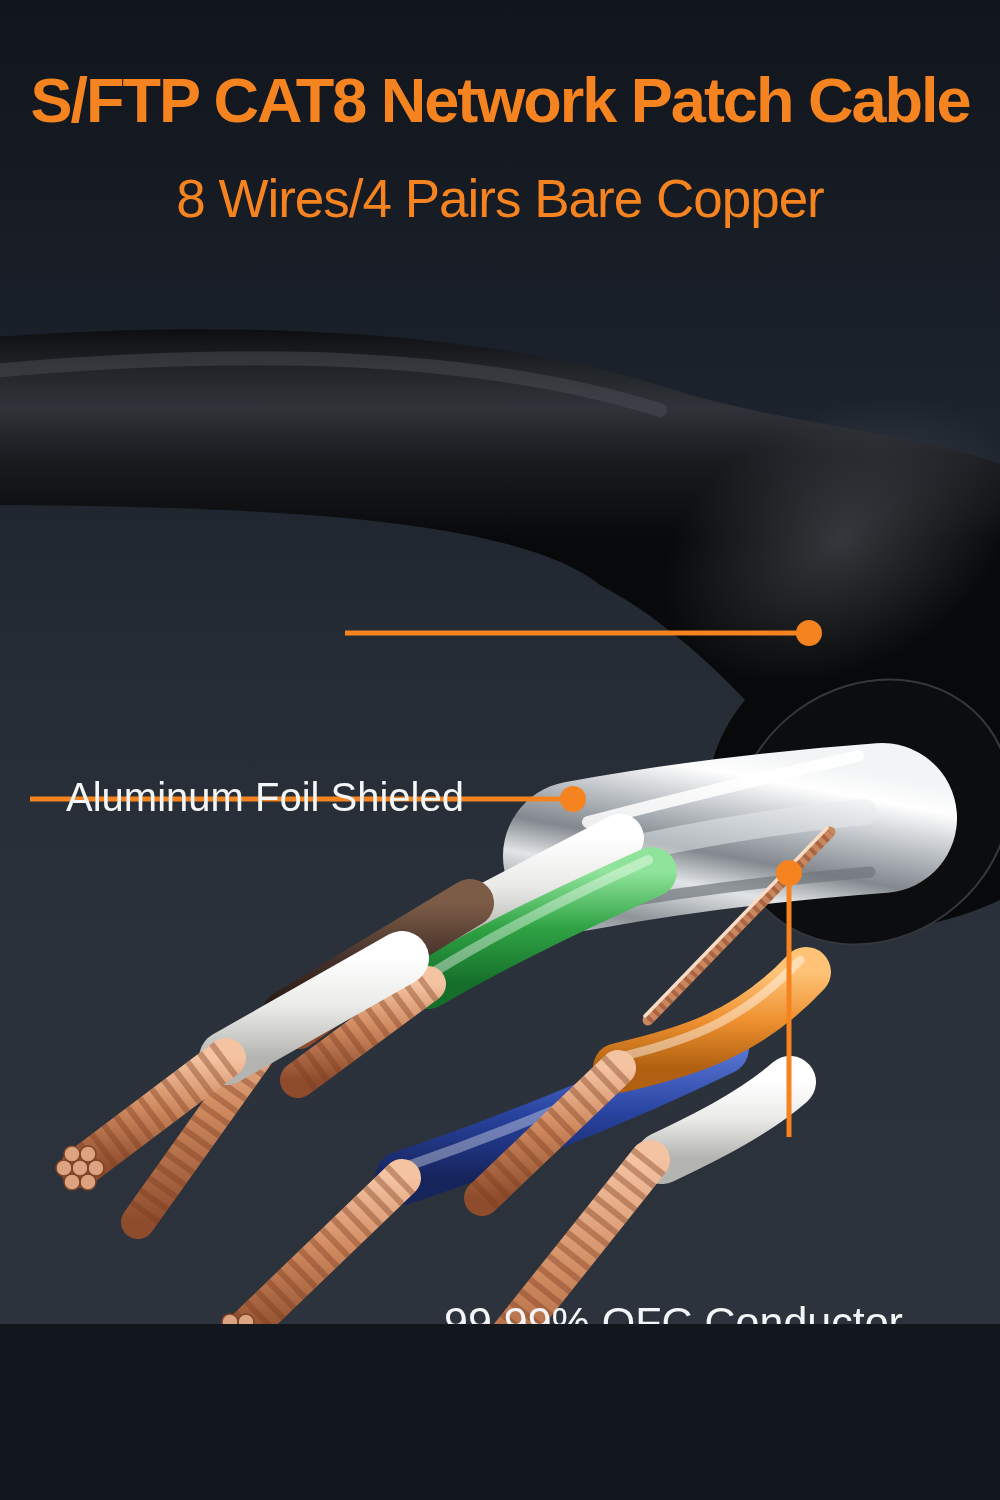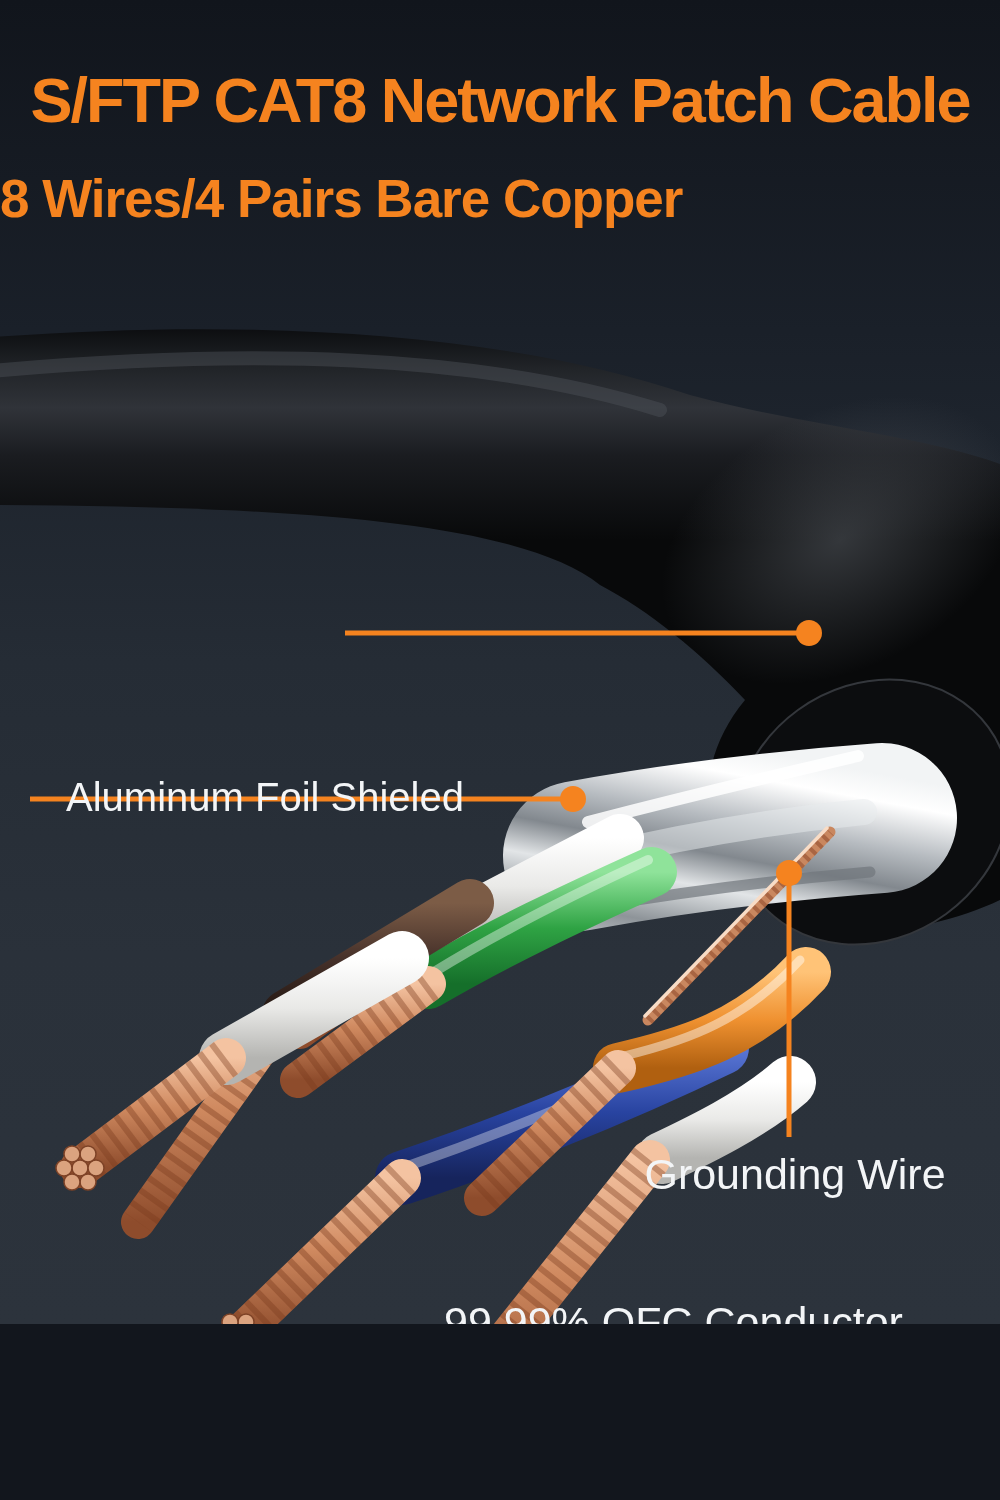--- a/index.html
+++ b/index.html
@@ -2,22 +2,22 @@
 <html><head>
 <meta charset="utf-8">
 <style>
   html,body{margin:0;padding:0;background:#12161d;}
   .stage{position:relative;width:1000px;height:1324px;overflow:hidden;
          font-family:"Liberation Sans","DejaVu Sans",sans-serif;
          background:linear-gradient(180deg,#11151c 0%,#1a2029 25%,#252c35 50%,#2a313a 72%,#2c333c 100%);}
   .stage svg{position:absolute;left:0;top:0;}
   .headline{position:absolute;left:0;top:64px;width:1000px;text-align:center;
             color:#F5831F;font-weight:bold;font-size:63px;letter-spacing:-2px;white-space:nowrap;}
-  .subheadline{position:absolute;left:0;top:168px;width:1000px;
-            color:#F5831F;font-weight:bold;font-size:53px;letter-spacing:-1px;white-space:nowrap;}
+  .subheadline{position:absolute;left:0;top:168px;width:1000px;text-align:center;
+            color:#F5831F;font-weight:normal;font-size:53px;letter-spacing:-1px;white-space:nowrap;}
   .callout{position:absolute;color:#F3F5F7;white-space:nowrap;}
   .callout.pvc{left:246px;top:582px;font-size:40px;}
   .callout.foil{left:66px;top:748px;font-size:40px;margin-top:27px;}
   .callout.ground{left:795px;top:1150px;font-size:43px;transform:translateX(-50%);}
   .callout.ofc{left:444px;top:1298px;font-size:43px;}
 </style>
 </head>
 <body>
 
 <div class="stage">
@@ -171,16 +171,15 @@
       <circle cx="789" cy="873" r="13" stroke="none" fill="#F5831F"></circle>
       <path d="M 231 1348 L 845 1348" fill="none" stroke="#F5831F"></path>
       <circle cx="218" cy="1348" r="13" stroke="none" fill="#F5831F"></circle>
     </g>
   </svg>
 
   <div class="headline">S/FTP CAT8 Network Patch Cable</div>
   <div class="subheadline">8 Wires/4 Pairs Bare Copper</div>
 
   <div class="callout foil">Aluminum Foil Shieled</div>
-  <div class="callout ground">Grounding Wire</div>
   <div class="callout ofc">99.99% OFC Conductor</div>
 
 </div>
 
 </body></html>

